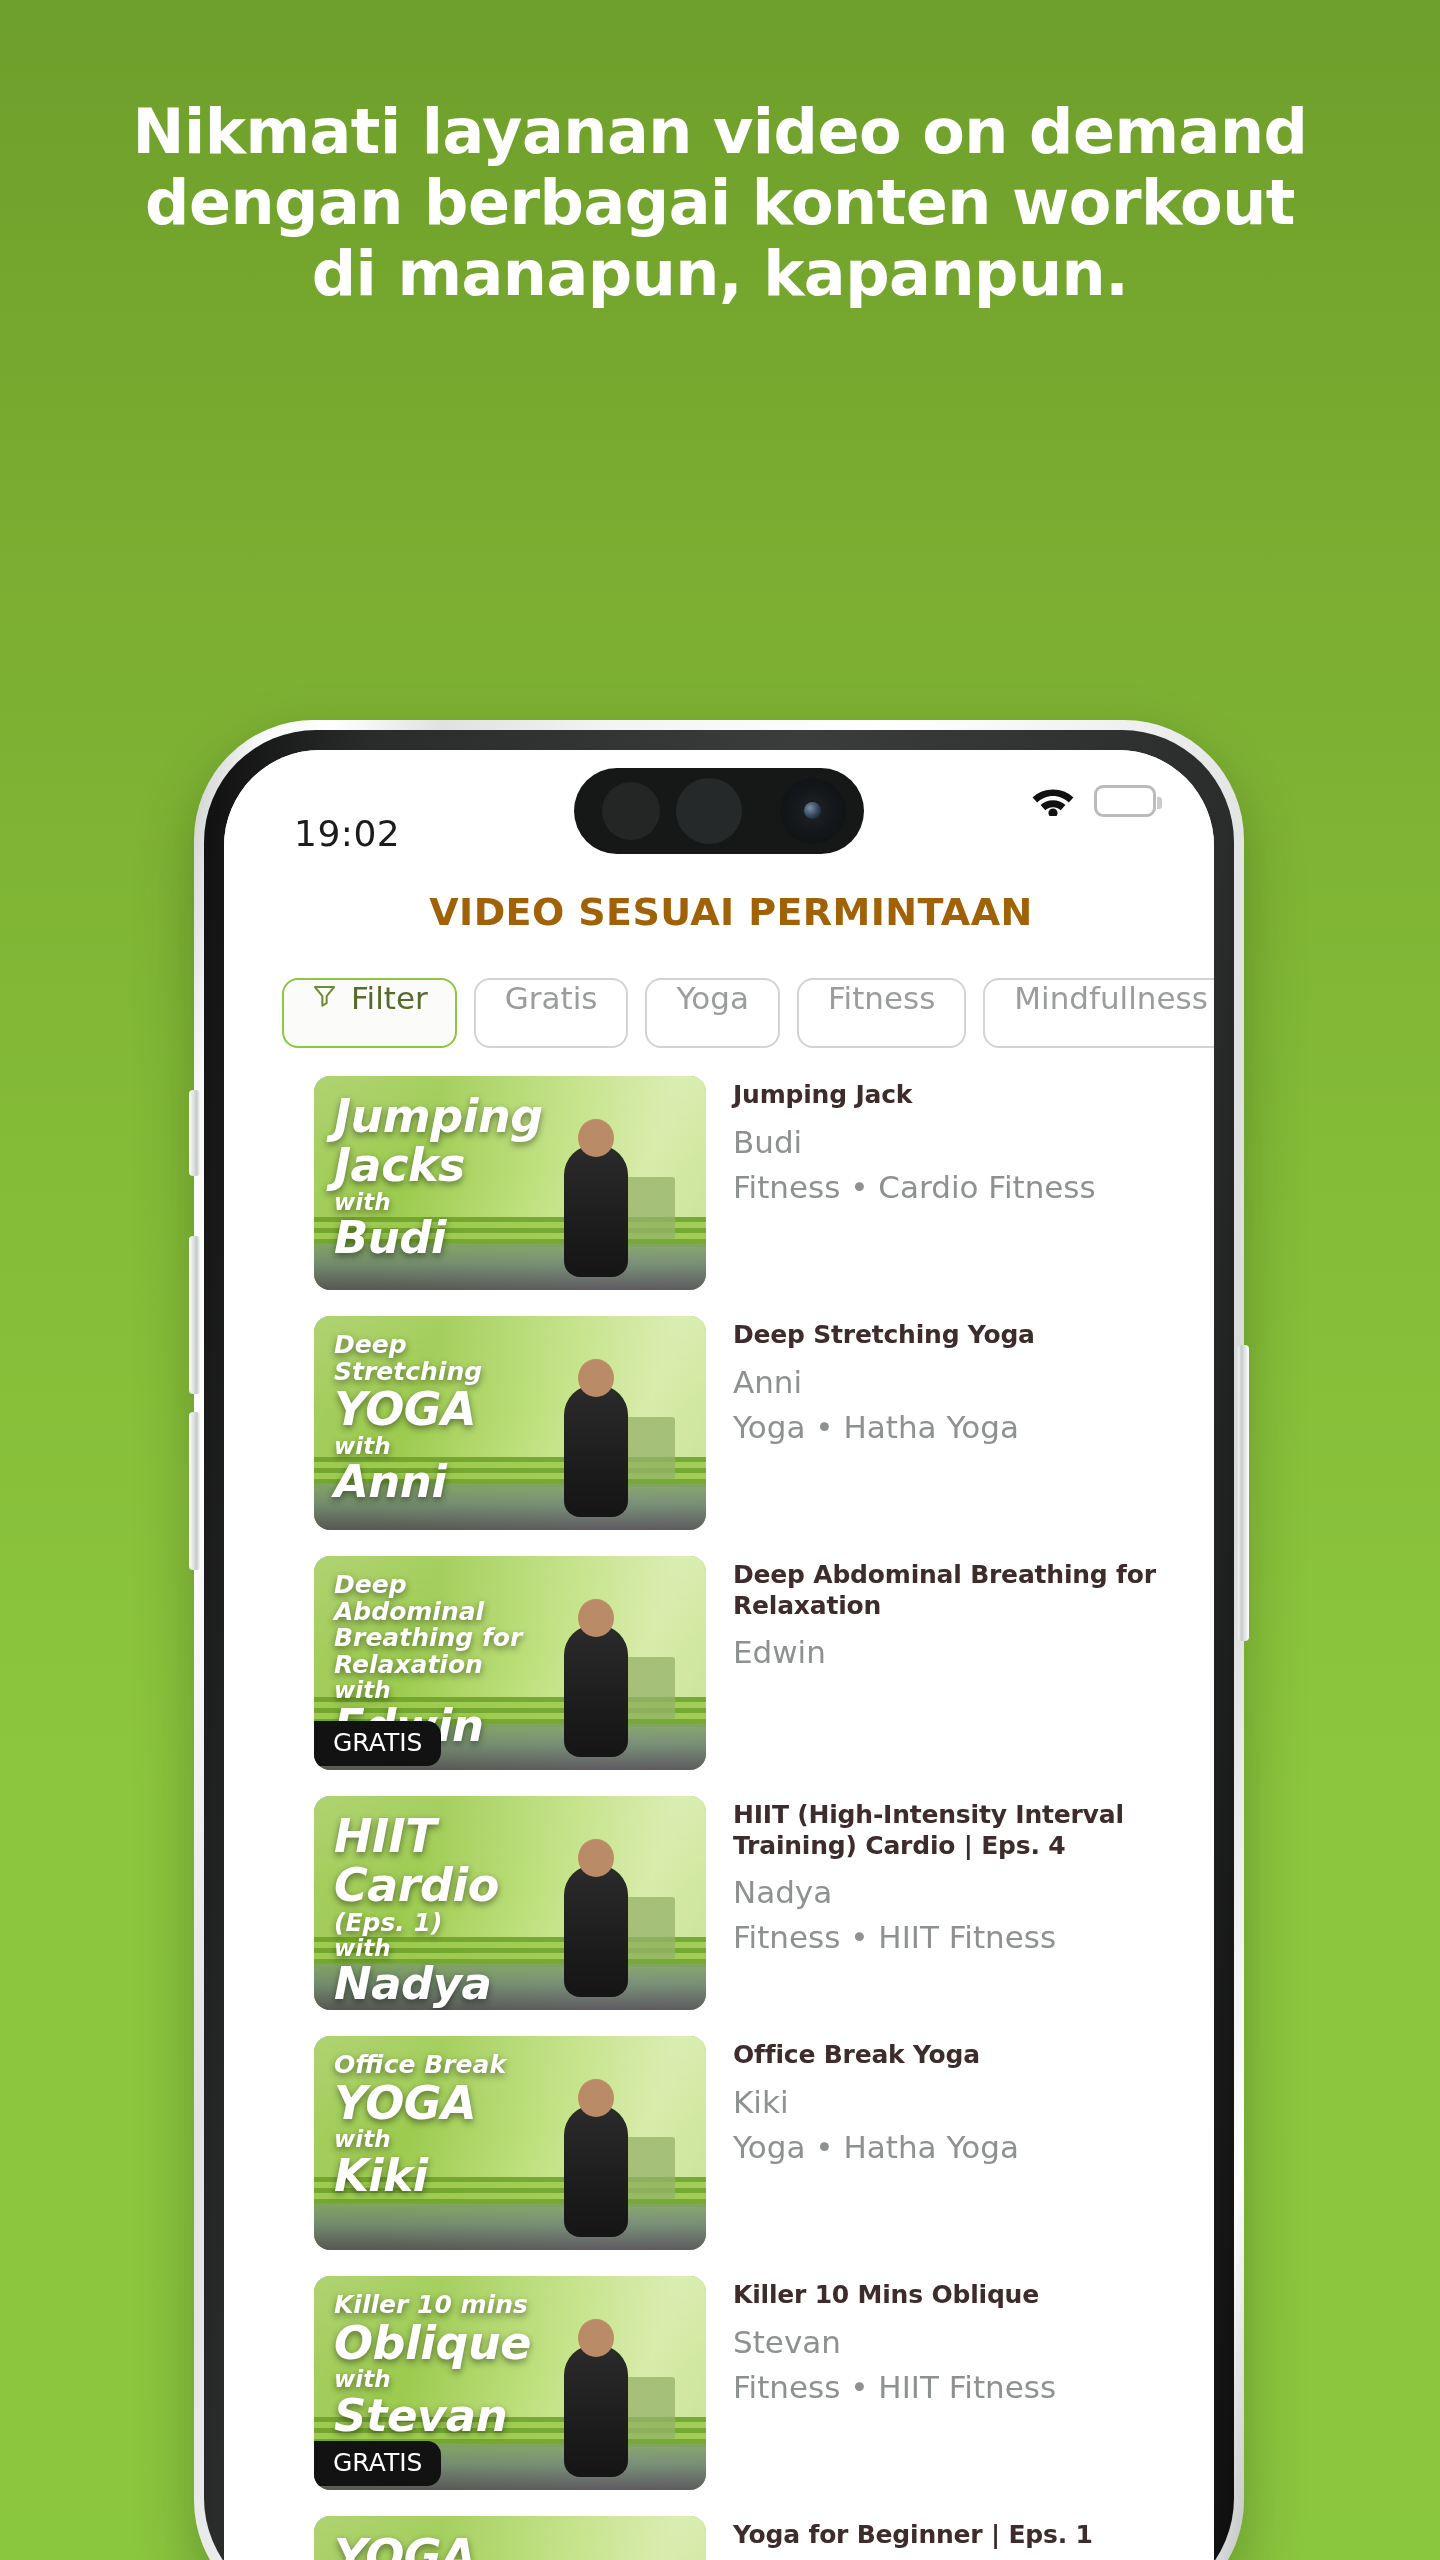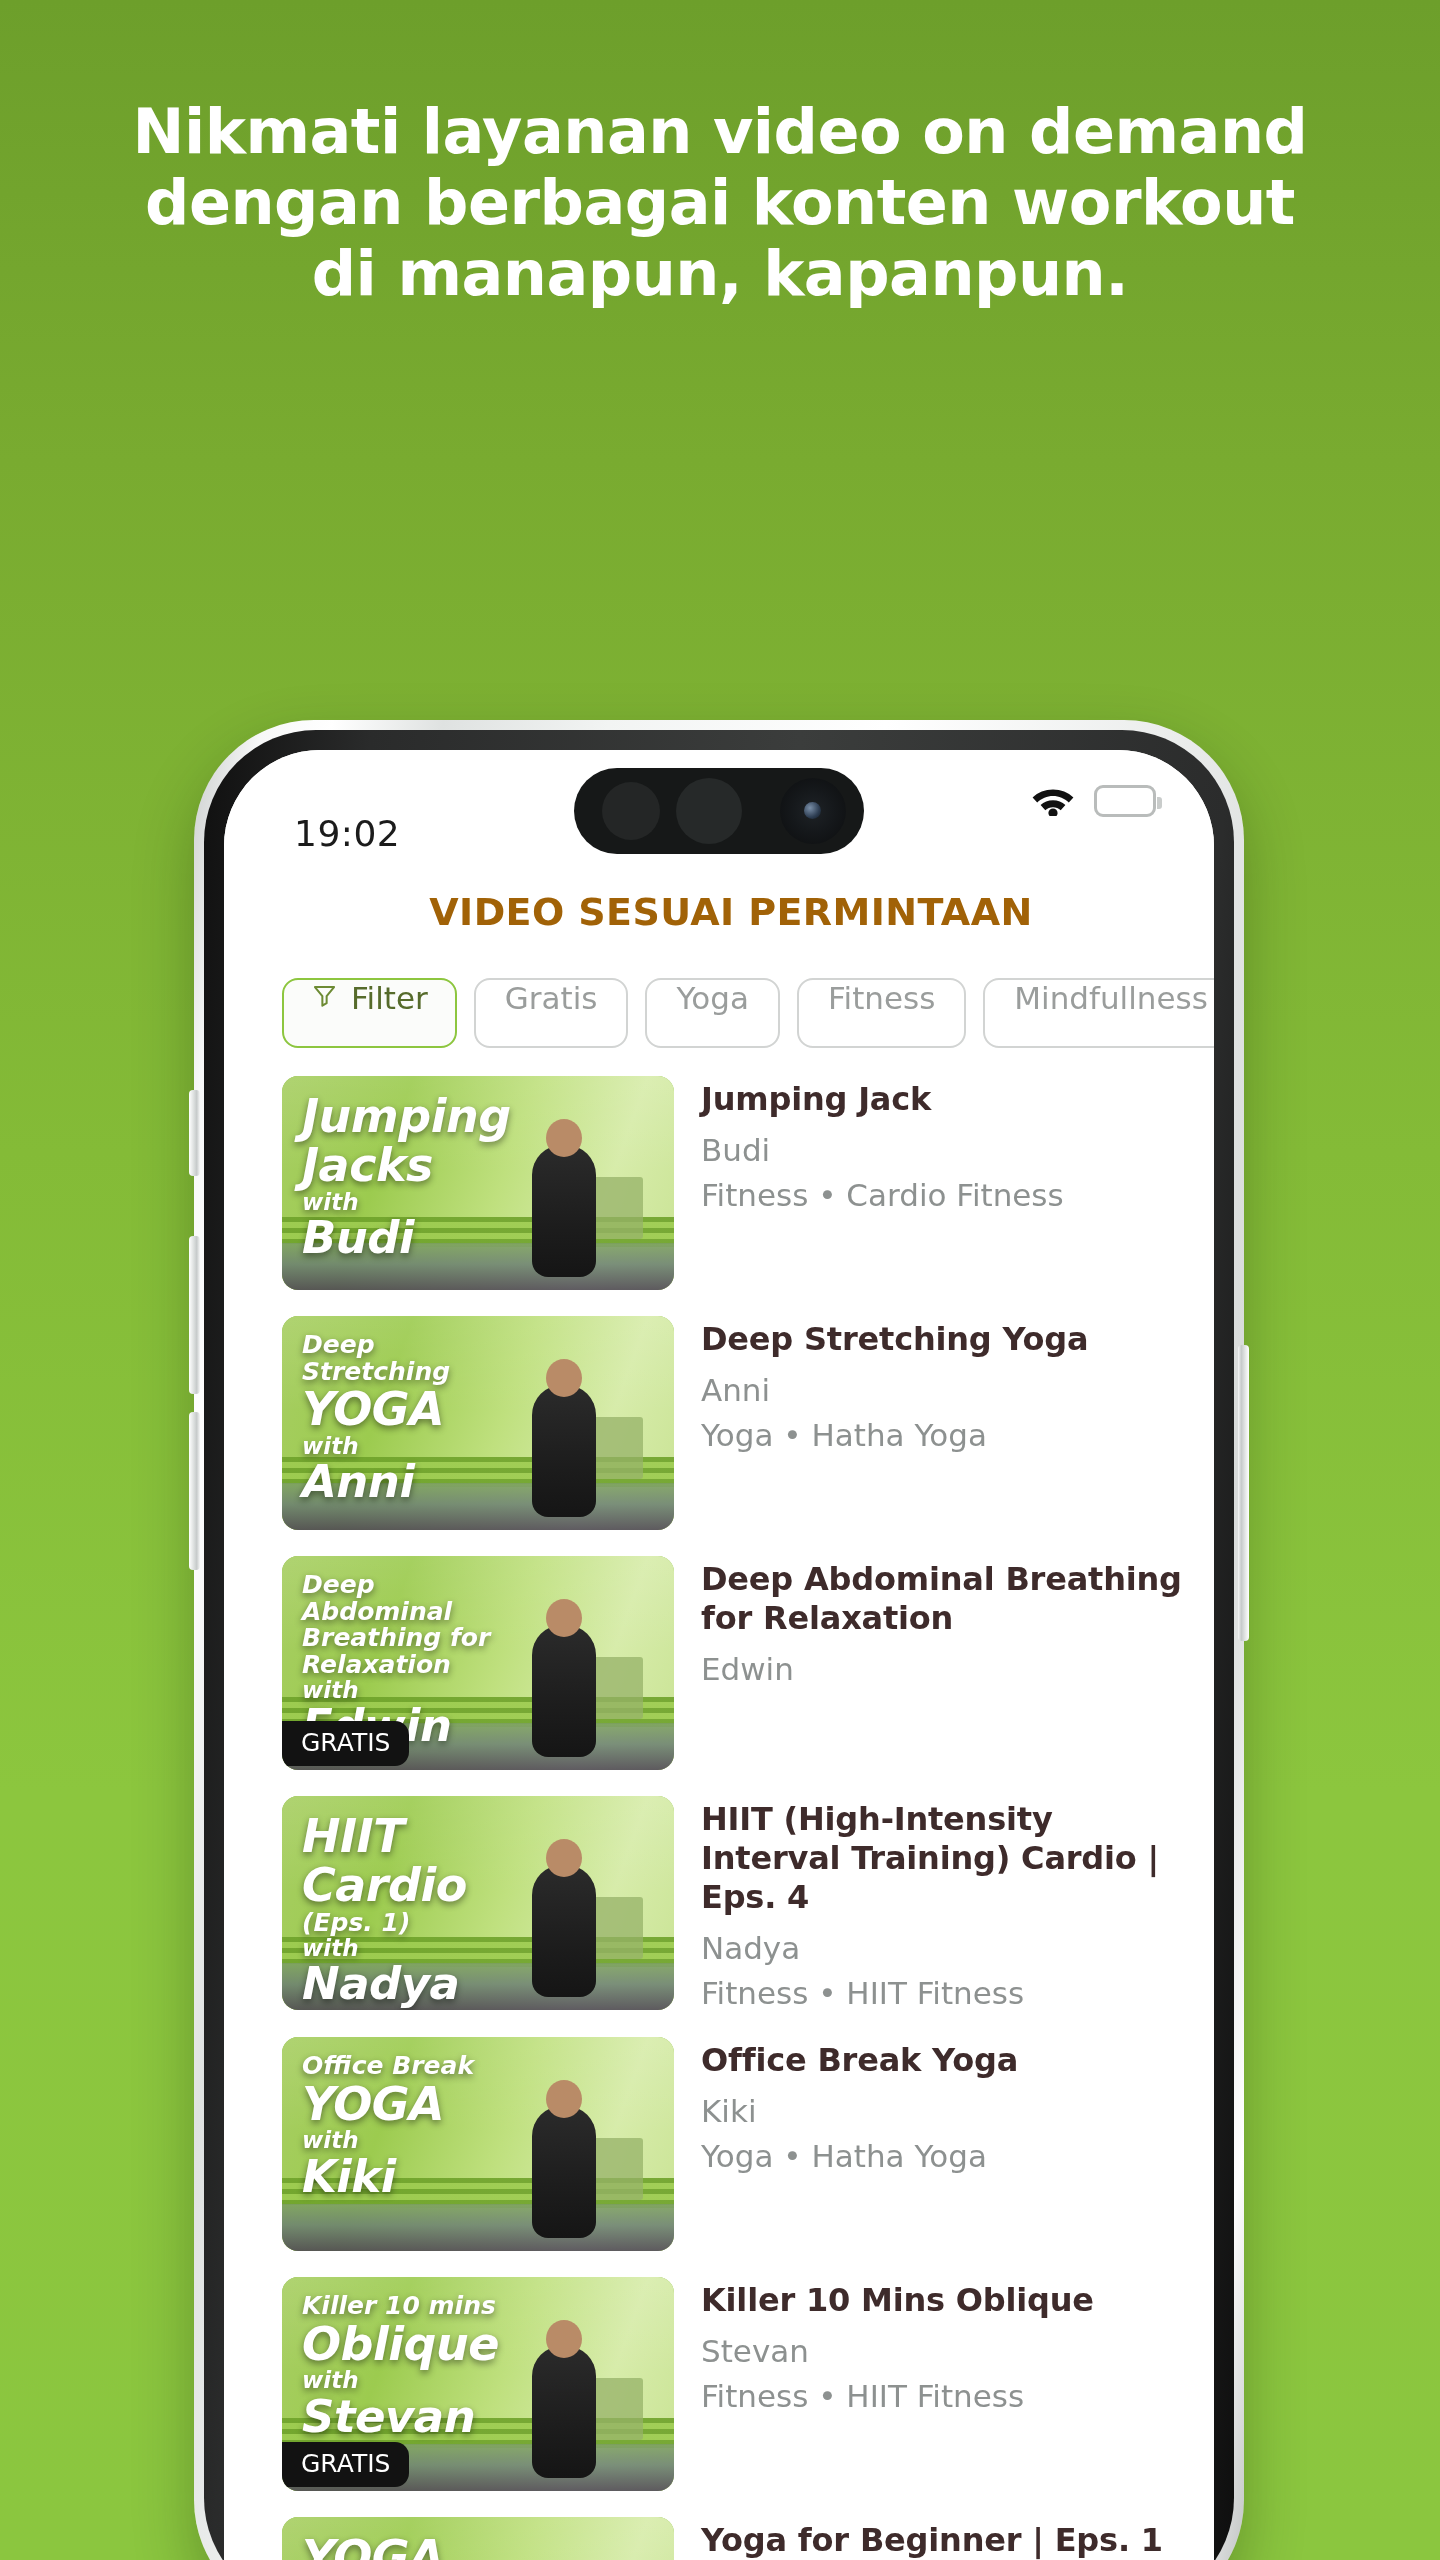--- a/index.html
+++ b/index.html
@@ -202,20 +202,21 @@
   .funnel { display: block; }
 
   
   .list {
     padding: 0 0 0 58px;
   }
   .row {
     display: flex;
     gap: 27px;
     padding-bottom: 26px;
+    margin-left: 32px;
   }
   .thumb {
     position: relative;
     flex: 0 0 auto;
     width: 392px;
     height: 214px;
     border-radius: 16px;
     overflow: hidden;
     background: #8fbe4e;
   }
@@ -286,21 +287,21 @@
     font-size: 25px;
     font-weight: 500;
     padding: 7px 19px 9px 19px;
     border-radius: 0 14px 14px 0;
     font-style: normal;
     font-family: "DejaVu Sans", sans-serif;
   }
 
   .meta { padding-top: 4px; padding-right: 30px; flex: 1 1 auto; min-width: 0; }
   .v-title {
-    font-size: 32px;
+    font-size: 25px;
     font-weight: 700;
     color: #3e2b2b;
     line-height: 1.22;
     letter-spacing: -0.2px;
     font-family: "DejaVu Sans", sans-serif;
   }
   .v-author {
     font-size: 31px;
     color: #8d9190;
     margin-top: 13px;

